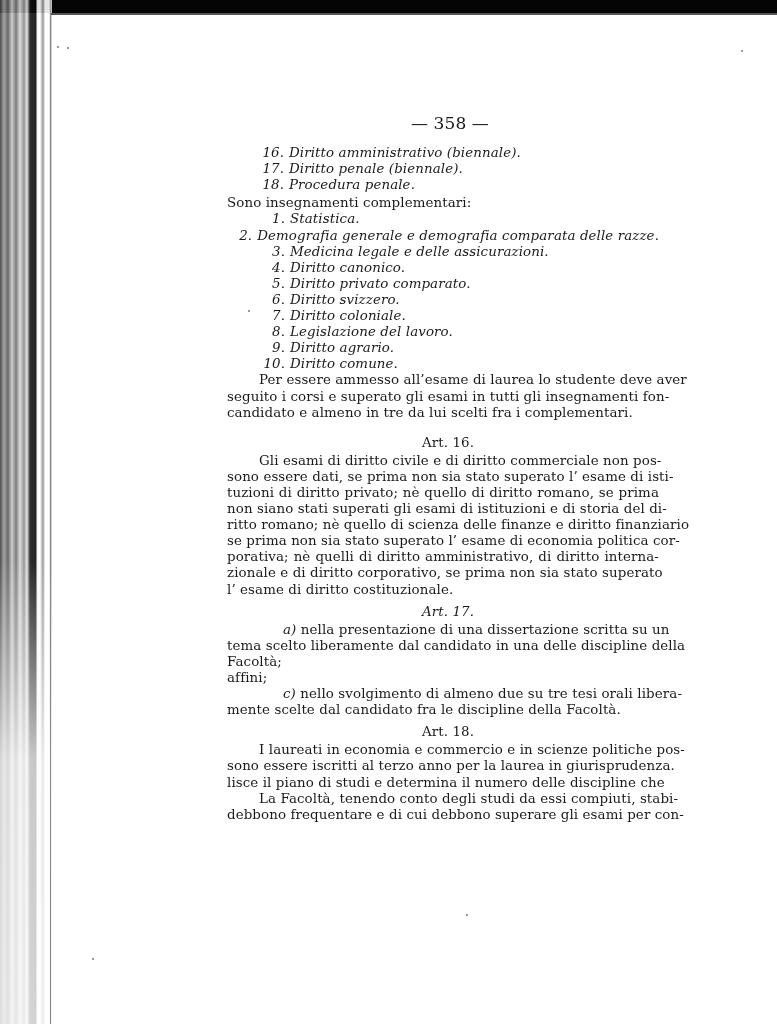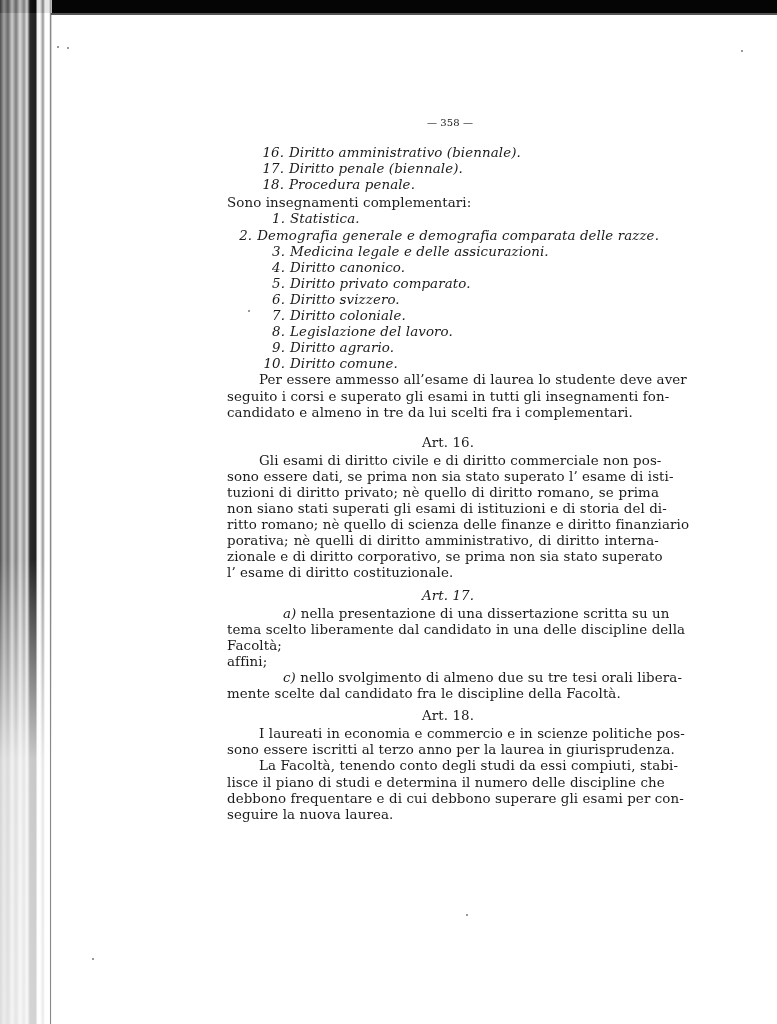--- a/index.html
+++ b/index.html
@@ -16,21 +16,21 @@
       #d8d8d8 20px, #8a8a8a 24px, #e5e5e5 27px, #151515 30px, #0a0a0a 36px,
       #f2f2f2 37px, #ffffff 40px, #8a8a8a 43px, #ffffff 45px, #ffffff 49px, #9c9c9c 51px, #ffffff 52px);
     opacity: 0.9; }
   .binding-fade { position: absolute; left: 0; top: 560px; width: 52px; height: 464px;
     background: linear-gradient(to bottom, rgba(255,255,255,0) 0, rgba(255,255,255,0.75) 200px, rgba(255,255,255,0.8) 464px); }
   .page-border-top { position: absolute; left: 50px; top: 13px; width: 727px; height: 2px; background: #555; }
   .page-border-left { position: absolute; left: 50px; top: 13px; width: 1px; height: 1011px; background: #888; }
 
   .page { position: absolute; left: 227px; top: 115px; width: 432px;
     font-size: 13.4px; line-height: 16.1px; letter-spacing: 0.1px; }
-  .page-number { text-align: center; margin-left: 14px; margin-bottom: 14px; font-size: 10px; }
+  .page-number { text-align: center; margin-left: 14px; margin-bottom: 14px; font-size: 17px; }
   .list { margin: 0; padding: 0; list-style: none; font-style: italic; }
   .li { display: flex; white-space: nowrap; }
   .li .num { display: inline-block; text-align: right; width: 58px; padding-right: 5px; }
   .list-a .li .num { width: 57px; }
   .list-b .li .num { width: 58px; }
   .intro { margin-top: 2px; white-space: nowrap; }
   .art { text-align: center; margin-left: 10px; }
   .art-16 { margin-top: 14px; margin-bottom: 2px; }
   .art-17 { margin-top: 6px; margin-bottom: 2px; font-style: italic; }
   .art-18 { margin-top: 6px; margin-bottom: 2px; }
@@ -119,43 +119,43 @@
     <span class="line last">candidato e almeno in tre da lui scelti fra i complementari.</span>
   </div>
 
   <div class="art art-16">Art. 16.</div>
   <div class="para-block">
     <span class="line ind">Gli esami di diritto civile e di diritto commerciale non pos-</span>
     <span class="line">sono essere dati, se prima non sia stato superato l’ esame di isti-</span>
     <span class="line">tuzioni di diritto privato; nè quello di diritto romano, se prima</span>
     <span class="line">non siano stati superati gli esami di istituzioni e di storia del di-</span>
     <span class="line">ritto romano; nè quello di scienza delle finanze e diritto finanziario</span>
+    <span class="line">se prima non sia stato superato l’ esame di economia politica cor-</span>
     <span class="line">porativa; nè quelli di diritto amministrativo, di diritto interna-</span>
     <span class="line">zionale e di diritto corporativo, se prima non sia stato superato</span>
     <span class="line last">l’ esame di diritto costituzionale.</span>
   </div>
 
   <div class="art art-17">Art. 17.</div>
   <div class="para-block">
     <span class="line ind2"><i class="it">a)</i> <span>nella presentazione di una dissertazione scritta su un</span></span>
     <span class="line">tema scelto liberamente dal candidato in una delle discipline della</span>
     <span class="line last">Facoltà;</span>
     <span class="line last">affini;</span>
     <span class="line ind2"><i class="it">c)</i> <span>nello svolgimento di almeno due su tre tesi orali libera-</span></span>
     <span class="line last">mente scelte dal candidato fra le discipline della Facoltà.</span>
   </div>
 
   <div class="art art-18">Art. 18.</div>
   <div class="para-block">
     <span class="line ind">I laureati in economia e commercio e in scienze politiche pos-</span>
     <span class="line last">sono essere iscritti al terzo anno per la laurea in giurisprudenza.</span>
+    <span class="line">lisce il piano di studi e determina il numero delle discipline che</span>
     <span class="line ind">La Facoltà, tenendo conto degli studi da essi compiuti, stabi-</span>
-    <span class="line">lisce il piano di studi e determina il numero delle discipline che</span>
     <span class="line">debbono frequentare e di cui debbono superare gli esami per con-</span>
-    <span class="line last">seguire la nuova laurea.</span>
   </div>
 </div>
 
 <div class="speck" style="left:57px;top:46px;"></div>
 <div class="speck" style="left:67px;top:47px;"></div>
 <div class="speck" style="left:248px;top:310px;"></div>
 <div class="speck" style="left:466px;top:914px;"></div>
 <div class="speck" style="left:92px;top:958px;"></div>
 <div class="speck" style="left:741px;top:50px;"></div>
 

